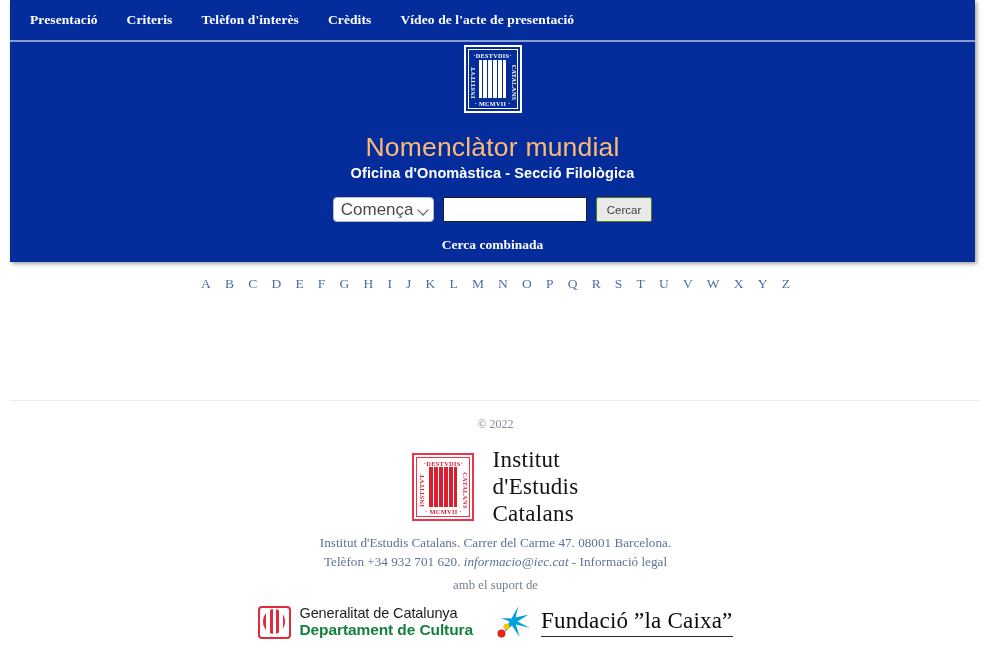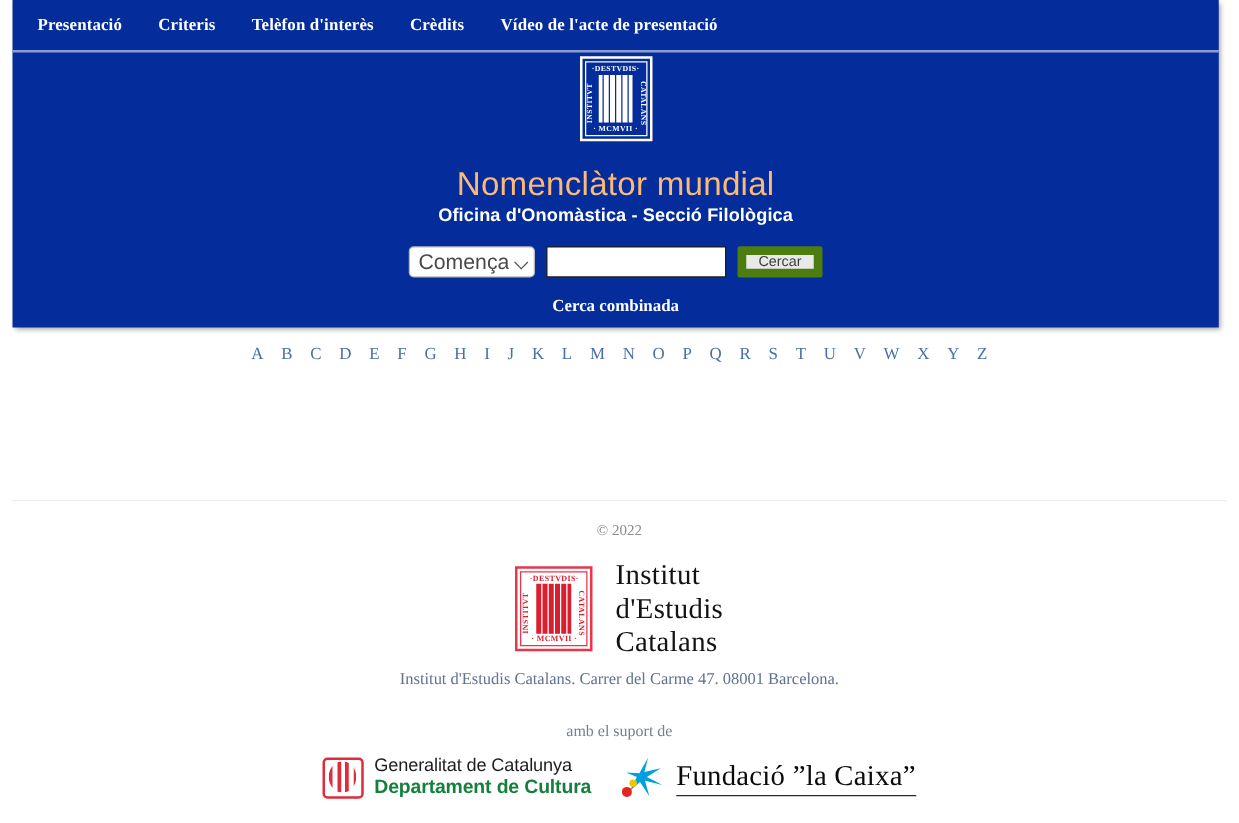--- a/index.html
+++ b/index.html
@@ -193,21 +193,21 @@
     font-family: "Liberation Sans", sans-serif;
     font-size: 12px;
     padding: 0 5px;
     color: #111;
     border-radius: 1px;
   }
   .btn-cercar {
     height: 25px;
     padding: 0 10px;
     background: #e9e9e9;
-    border: 7px solid #4d7c0f;
+    border: 1px solid #4d7c0f;
     border-radius: 2px;
     font-family: "Liberation Sans", sans-serif;
     font-size: 11.5px;
     color: #3d3d3d;
     cursor: pointer;
   }
   .combined-link {
     margin-top: 15px;
     color: #ffffff;
     font-family: "Liberation Serif", serif;
@@ -556,20 +556,23 @@
   </div>
   <div class="iec-wordmark">
     <div>Institut</div>
     <div>d'Estudis</div>
     <div>Catalans</div>
   </div>
 </div>
 
 <div class="address">
   <div>Institut d'Estudis Catalans. Carrer del Carme 47. 08001 Barcelona.</div>
+  <div>
+    <span>Telèfon +34 932 701 620. </span><a class="mail">informacio@iec.cat</a><span> - </span><a>Informació legal</a>
+  </div>
 </div>
 
 <div class="support-label">amb el suport de</div>
 
 <div class="sponsors">
 
   <div class="gencat">
     <div class="gencat-mark">
       <div class="oval">
         <i></i>

